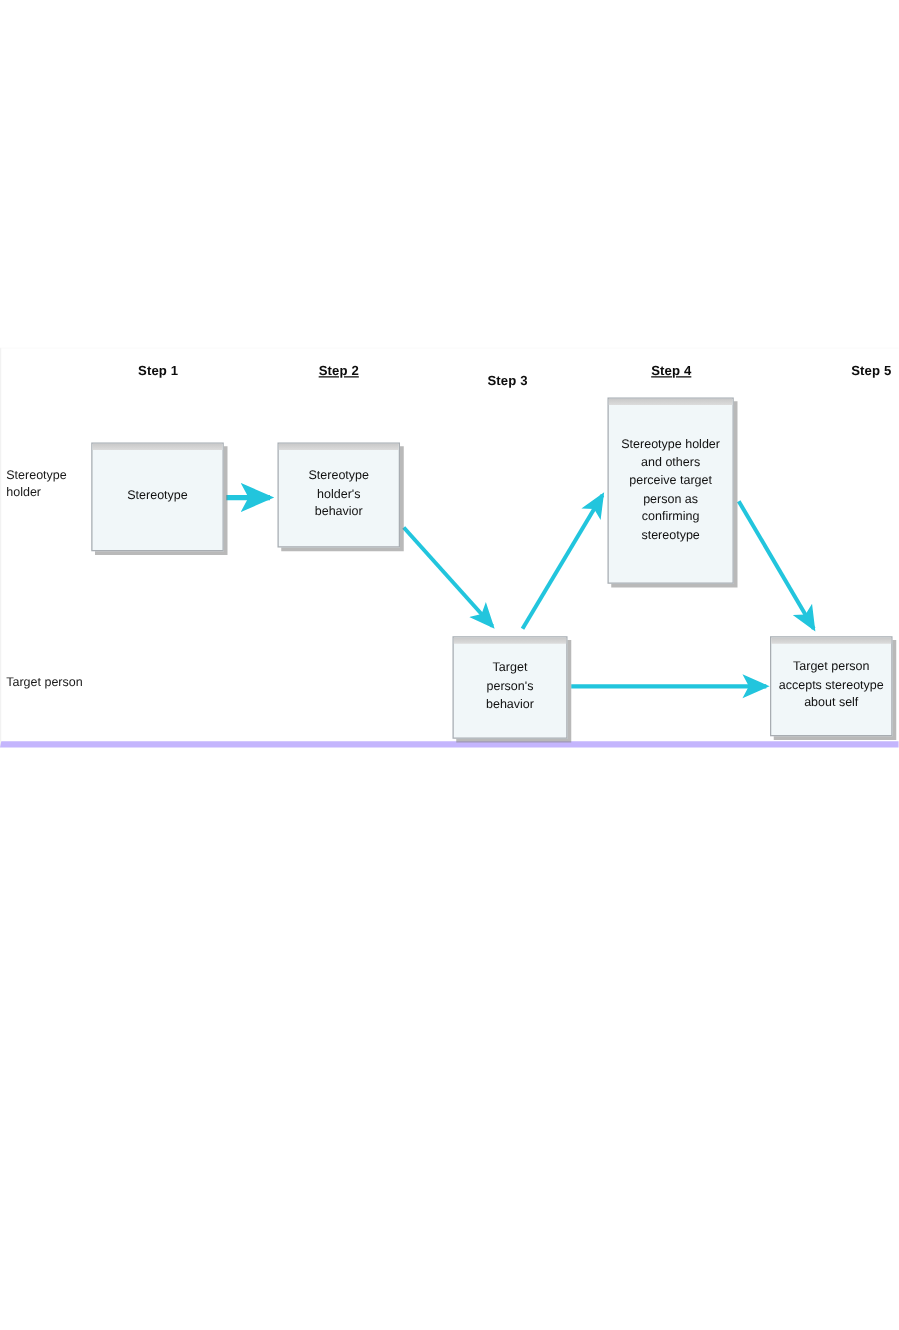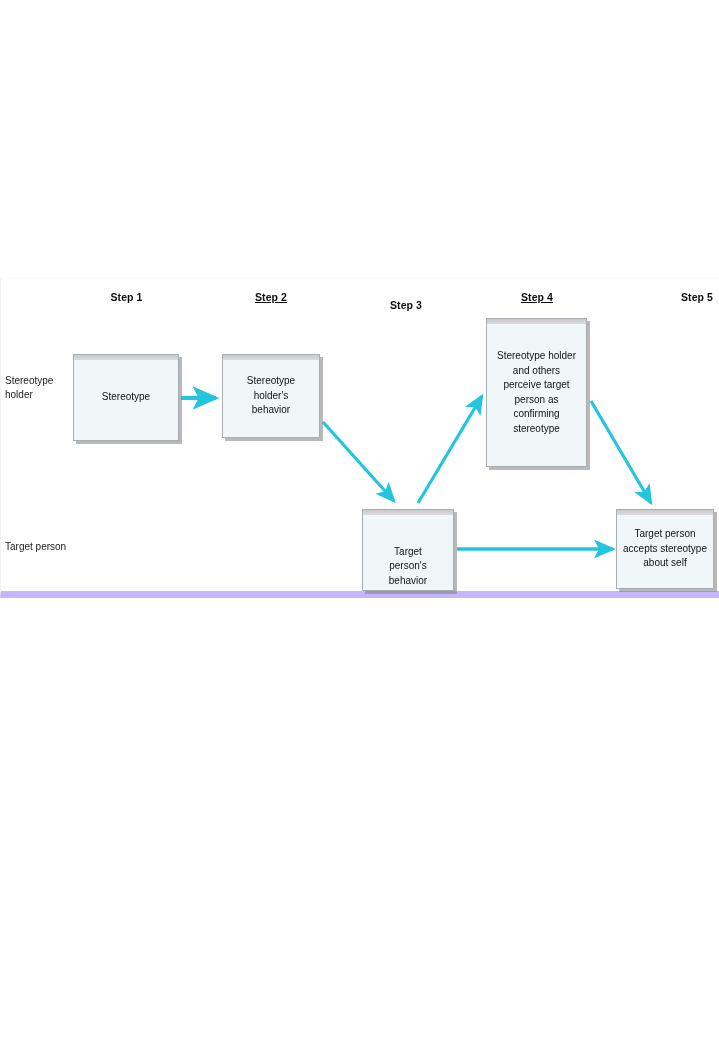--- a/index.html
+++ b/index.html
@@ -24,21 +24,21 @@
   
   #diagram {
     position: absolute;
     left: 0px;
     top: 278px;
     width: 719px;
     height: 320px;
     background: #ffffff;
     border-left: 1px solid #f2f2f2;
     border-top: 1px solid #fbfbfb;
-    border-bottom: 7px solid #c4b5fd;
+    border-bottom: 5px solid #c4b5fd;
     box-sizing: border-box;
   }
   #svg-layer {
     position: absolute;
     left: 0; top: 0;
     width: 719px;
     height: 320px;
     pointer-events: none;
   }
 
@@ -136,21 +136,21 @@
     <div class="box" style="left:72px; top:75px; width:106px; height:87px;">
       <span class="box-text">Stereotype</span>
     </div>
 
     <div class="box" style="left:221px; top:75px; width:98px; height:84px;">
       <span class="box-text">Stereotype
 holder's
 behavior</span>
     </div>
 
-    <div class="box" style="left:361px; top:230px; width:92px; height:82px;align-items:flex-end;">
+    <div class="box" style="left:361px; top:230px; width:92px; height:82px;">
       <span class="box-text">Target
 person's
 behavior</span>
     </div>
 
     <div class="box" style="left:485px; top:39px; width:101px; height:149px;">
       <span class="box-text">Stereotype holder
 and others
 perceive target
 person as

